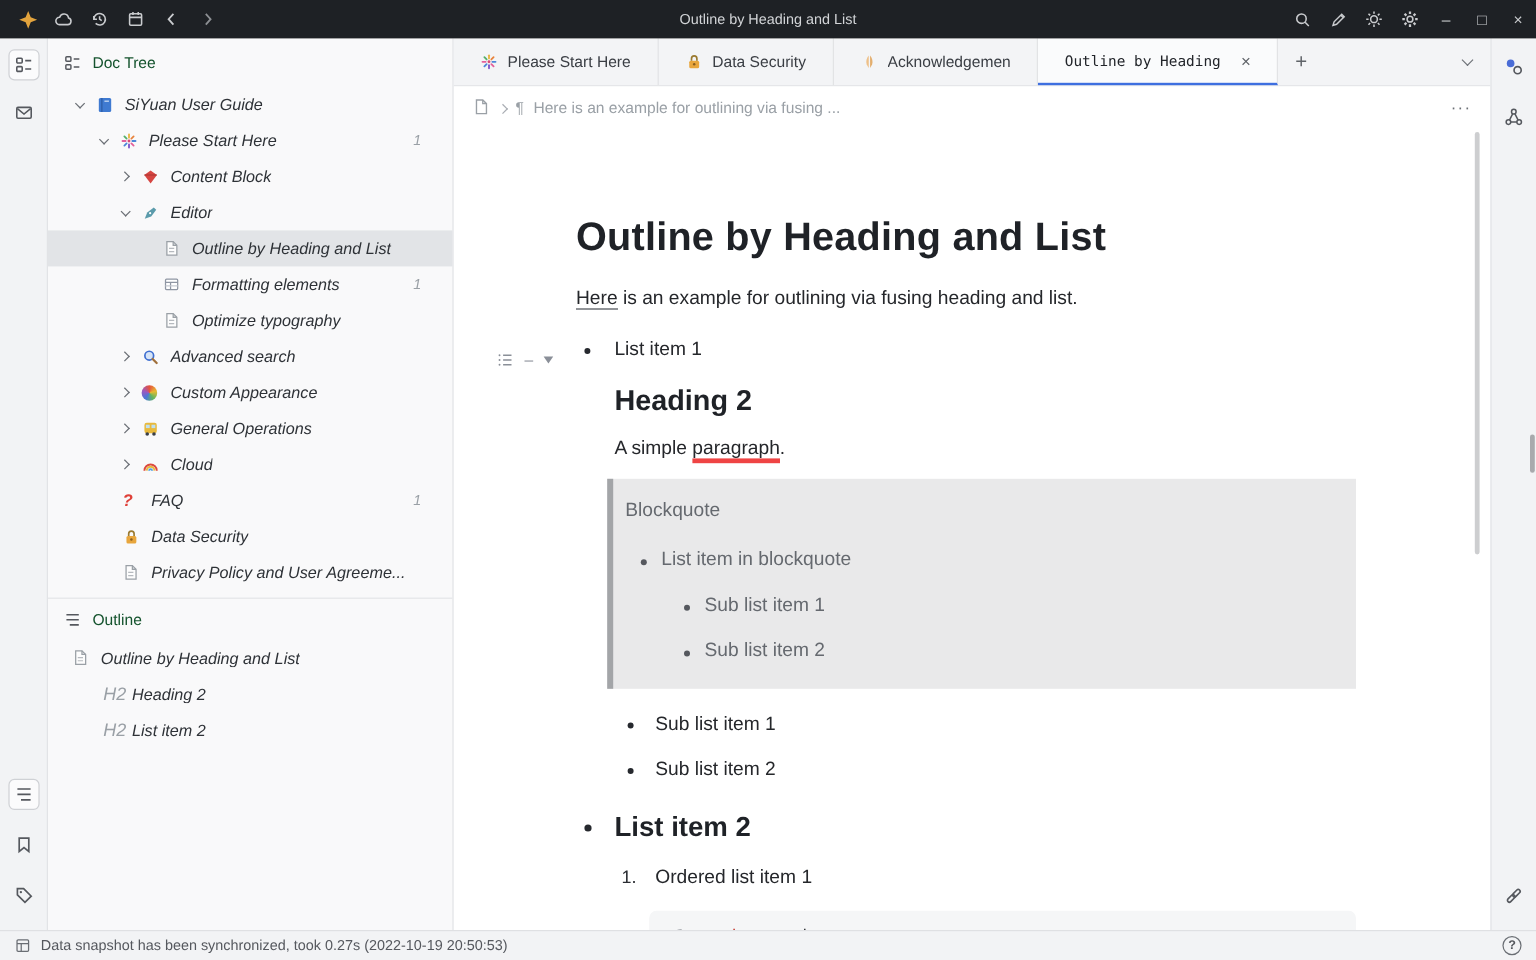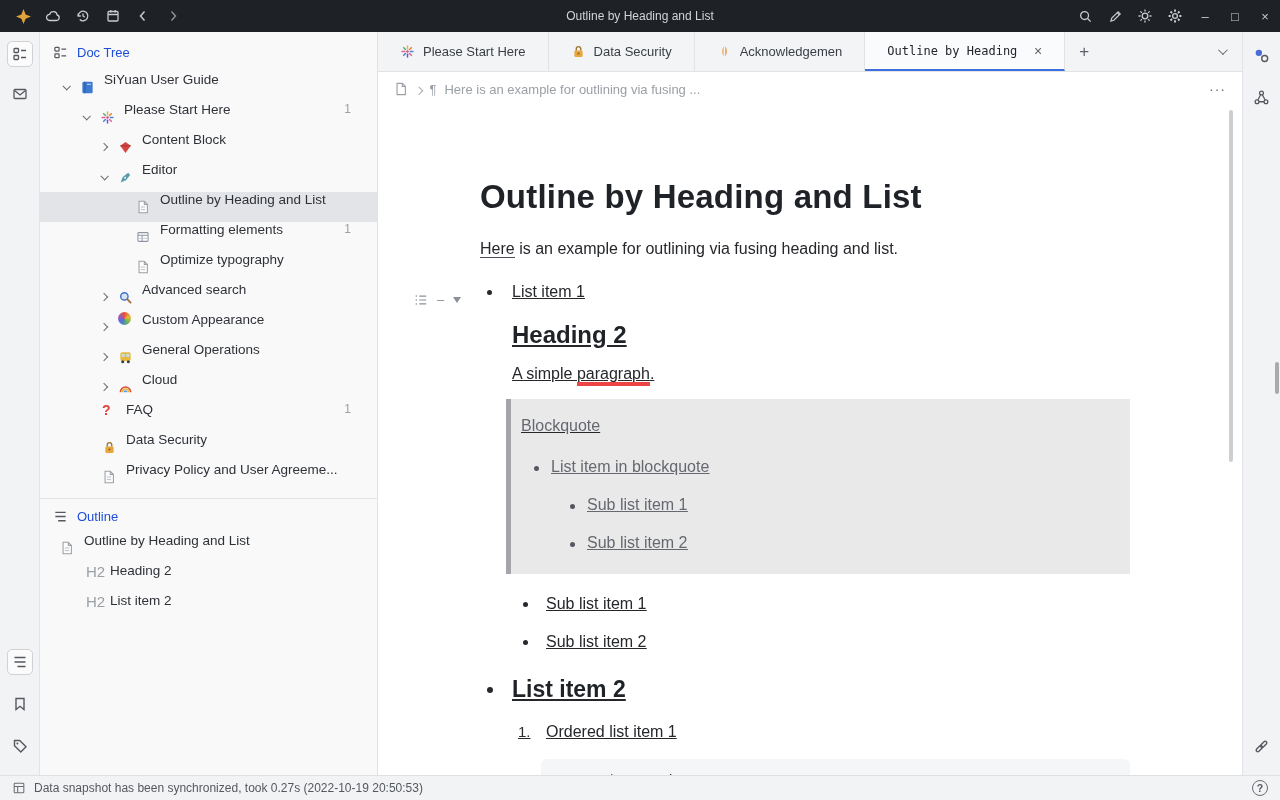--- a/index.html
+++ b/index.html
@@ -24,23 +24,23 @@
                border-right:1px solid #e2e3e6; display:flex; flex-direction:column; align-items:center; z-index:20; }
   .dock-top { display:flex; flex-direction:column; align-items:center; gap:14px; padding-top:9px; }
   .dock-bottom { margin-top:auto; display:flex; flex-direction:column; align-items:center; gap:16px; padding-bottom:16px; }
   .dock-btn { width:26px; height:26px; display:flex; align-items:center; justify-content:center; border-radius:5px; }
   .dock-btn.boxed { border:1px solid #cfd1d5; background:#fbfbfc; }
 
   
   .sidepanel { position:absolute; top:32px; left:40px; width:338px; bottom:25px; background:#f9f9fa;
                border-right:1px solid #e2e3e6; z-index:10; }
   .panel-header { height:40px; display:flex; align-items:center; gap:9px; padding-left:13px;
-                  font-size:13px; color:#1d4ed8; }
+                  font-size:13px; color:#14532d; }
   .panel-header.outline-h { height:34px; }
-  .trow { height:30px; display:flex; font-size:13.5px; color:#2e3237; cursor:default; }
+  .trow { height:30px; display:flex; align-items:center; font-size:13.5px; color:#2e3237; cursor:default;font-style:italic; }
   .trow.selected { background:#e2e4e7; }
   .tlabel { white-space:nowrap; overflow:hidden; text-overflow:ellipsis; flex:0 1 auto; }
   .tcount { margin-left:auto; margin-right:26px; color:#9aa0a6; font-size:12px; }
   .lv0 { padding-left:20px; } .lv1 { padding-left:40px; } .lv2 { padding-left:58px; }
   .lv2b { padding-left:62px; } .lv3 { padding-left:96px; }
   .chev { width:20px; display:inline-flex; align-items:center; justify-content:flex-start; flex:none; }
   .chev::before { content:""; width:5px; height:5px; border-right:1.4px solid #6b6f75; border-bottom:1.4px solid #6b6f75; display:inline-block; margin-left:3px; }
   .chev.right::before { transform:rotate(-45deg); }
   .chev.down::before { transform:rotate(45deg) translateY(-1px); }
   .ticon { width:24px; display:inline-flex; align-items:center; flex:none; }
@@ -77,21 +77,21 @@
   
   .editor { position:relative; flex:1; overflow:hidden; padding:70px 112px 0 102px; background:#fff; }
   .editor h1 { font-size:33px; line-height:42px; font-weight:bold; color:#1f2227; letter-spacing:.2px; }
   .intro { margin-top:18px; font-size:16px; line-height:26px; }
   .ref-link { border-bottom:1px solid #4a4e55; }
   .gutter { position:absolute; left:36px; top:186px; display:flex; align-items:center; gap:9px; color:#8a8f98; }
   .gutter .dash { font-size:13px; }
   .gutter .tri { width:0; height:0; border-left:4.5px solid transparent; border-right:4.5px solid transparent; border-top:6px solid #8a8f98; }
 
   .ulist { margin-top:16px; }
-  .li { display:flex;text-decoration:underline; }
+  .li { display:flex; }
   .bullet-col { width:32px; flex:none; display:flex; justify-content:flex-start; }
   .bullet-col .dot { width:5px; height:5px; border-radius:50%; background:#26292e; margin-left:7px; margin-top:12px; }
   .li-body { flex:1; min-width:0; }
   .t16 { font-size:16px; line-height:28px; }
   .li-body h2 { font-size:24px; line-height:32px; font-weight:bold; color:#1f2227; margin-top:13px; }
   .para { font-size:16px; line-height:26px; margin-top:10px; }
   .ref-soft { border-bottom:4px solid #ef4444; }
 
   blockquote.bq { margin-top:12px; margin-left:-6px; background:#e9e9ea; border-left:5px solid #a3a5a8; padding:14px 18px 18px 10px; color:#65696f; }
   .bq-title { font-size:16px; line-height:26px; }

